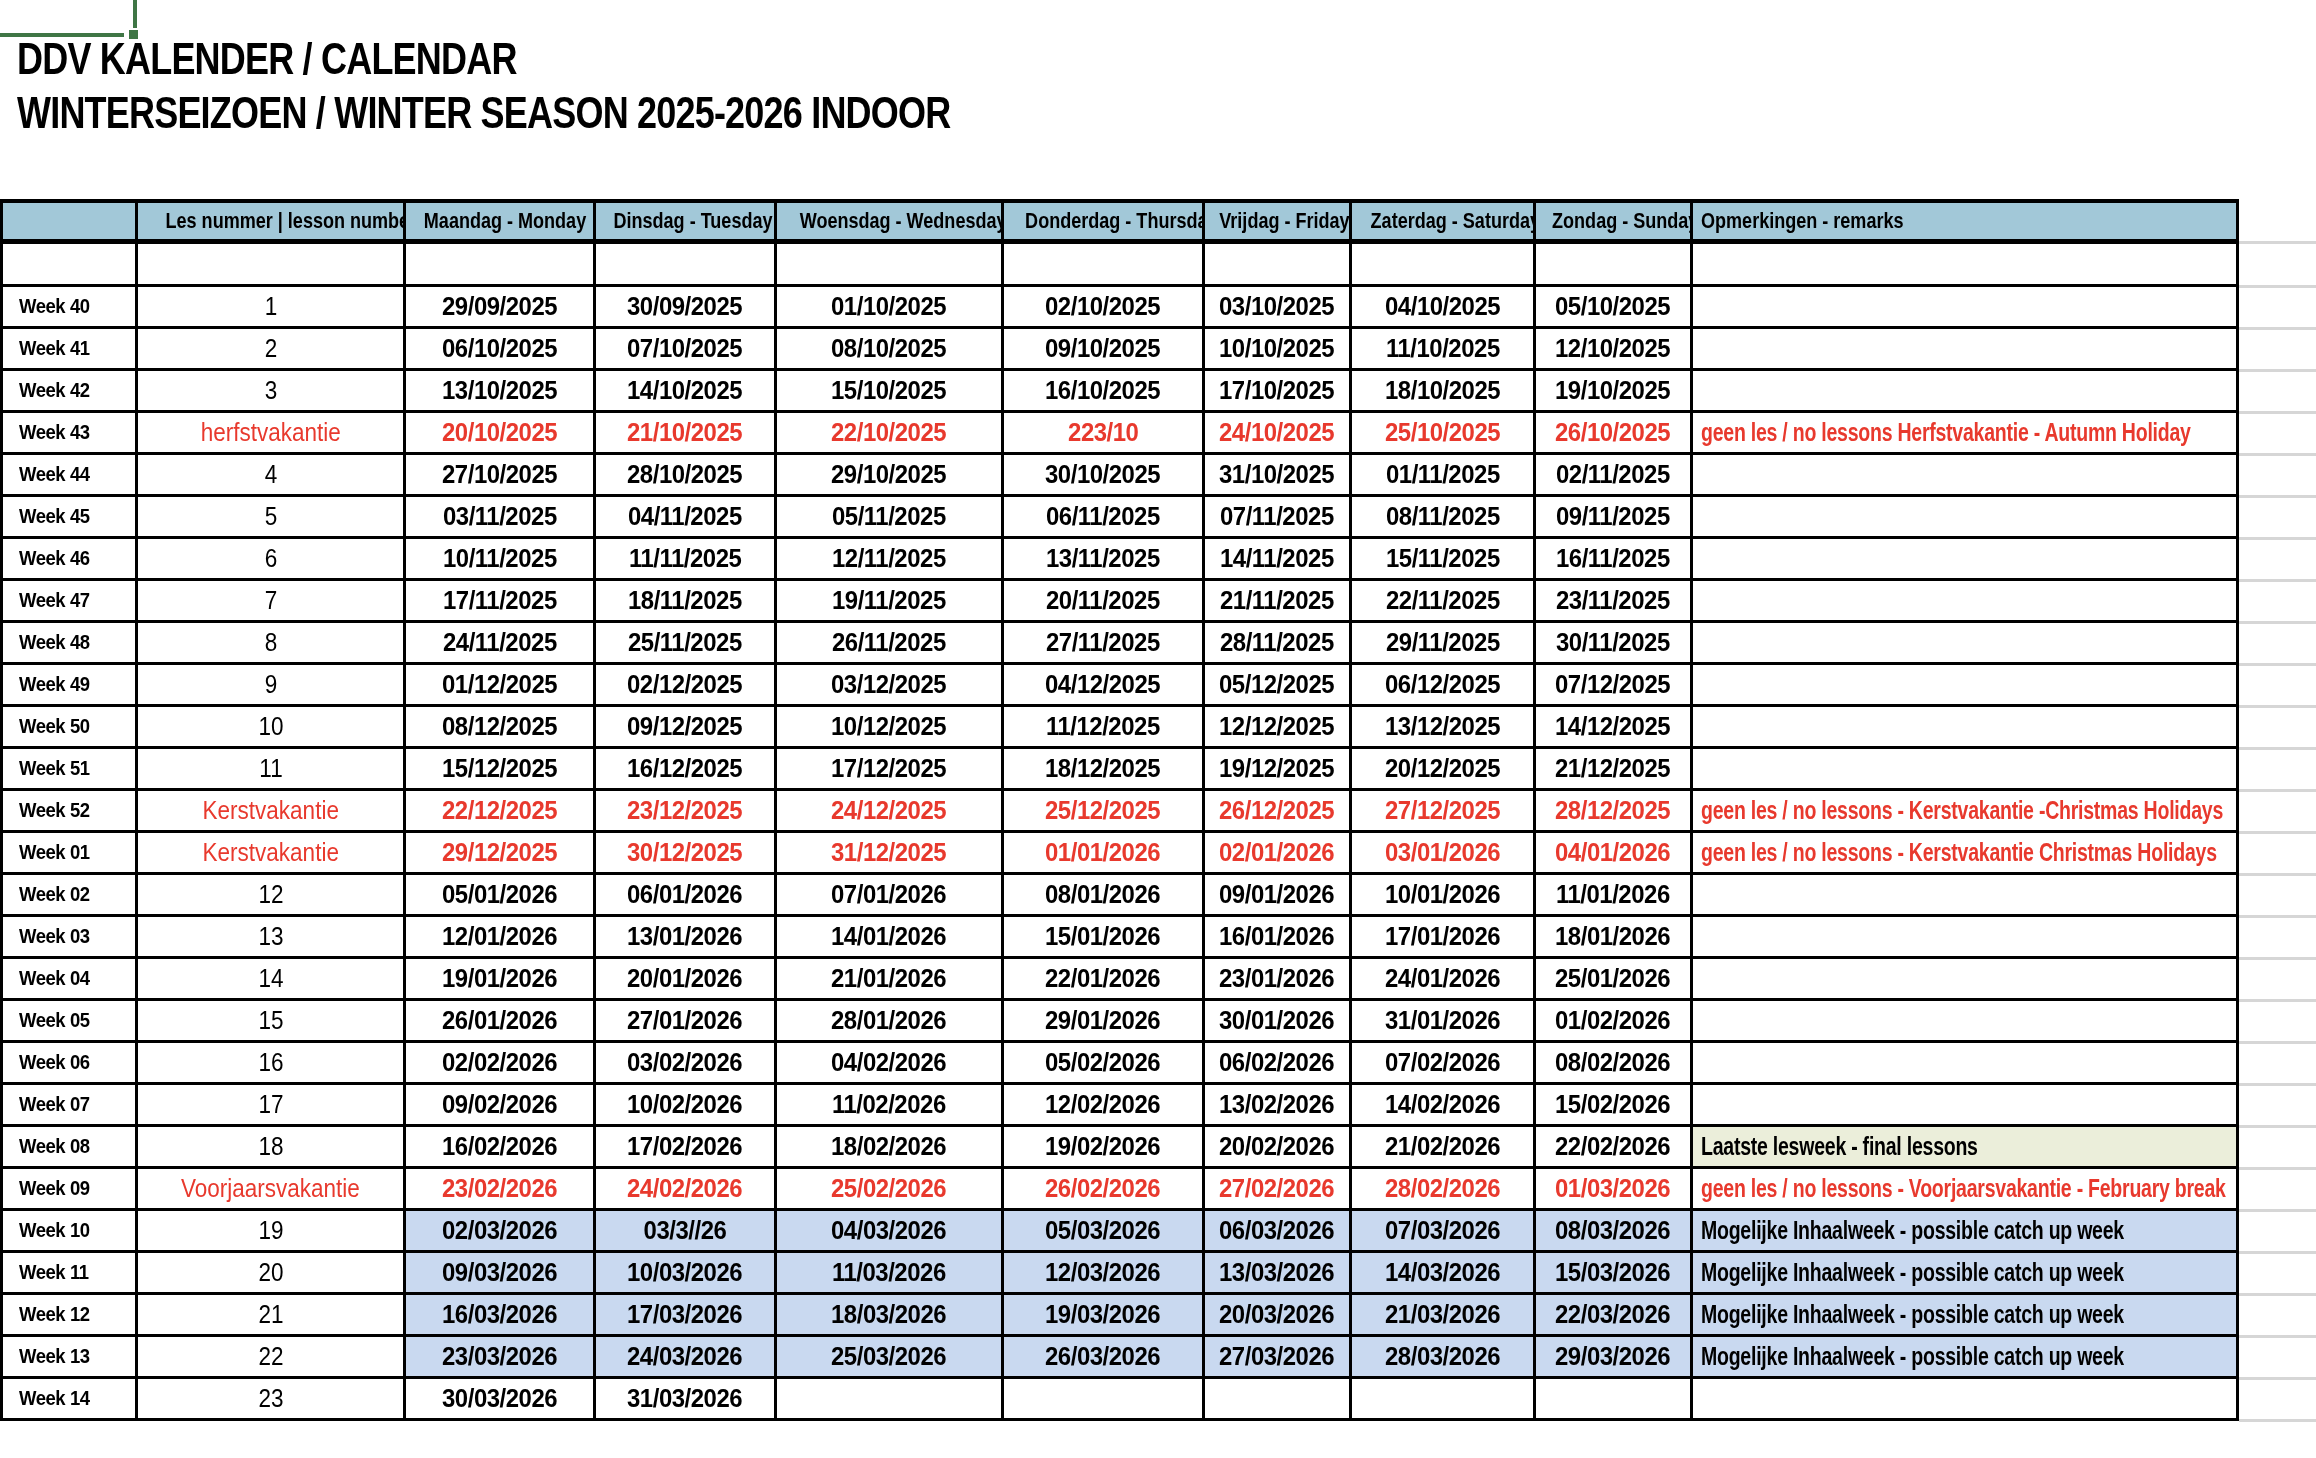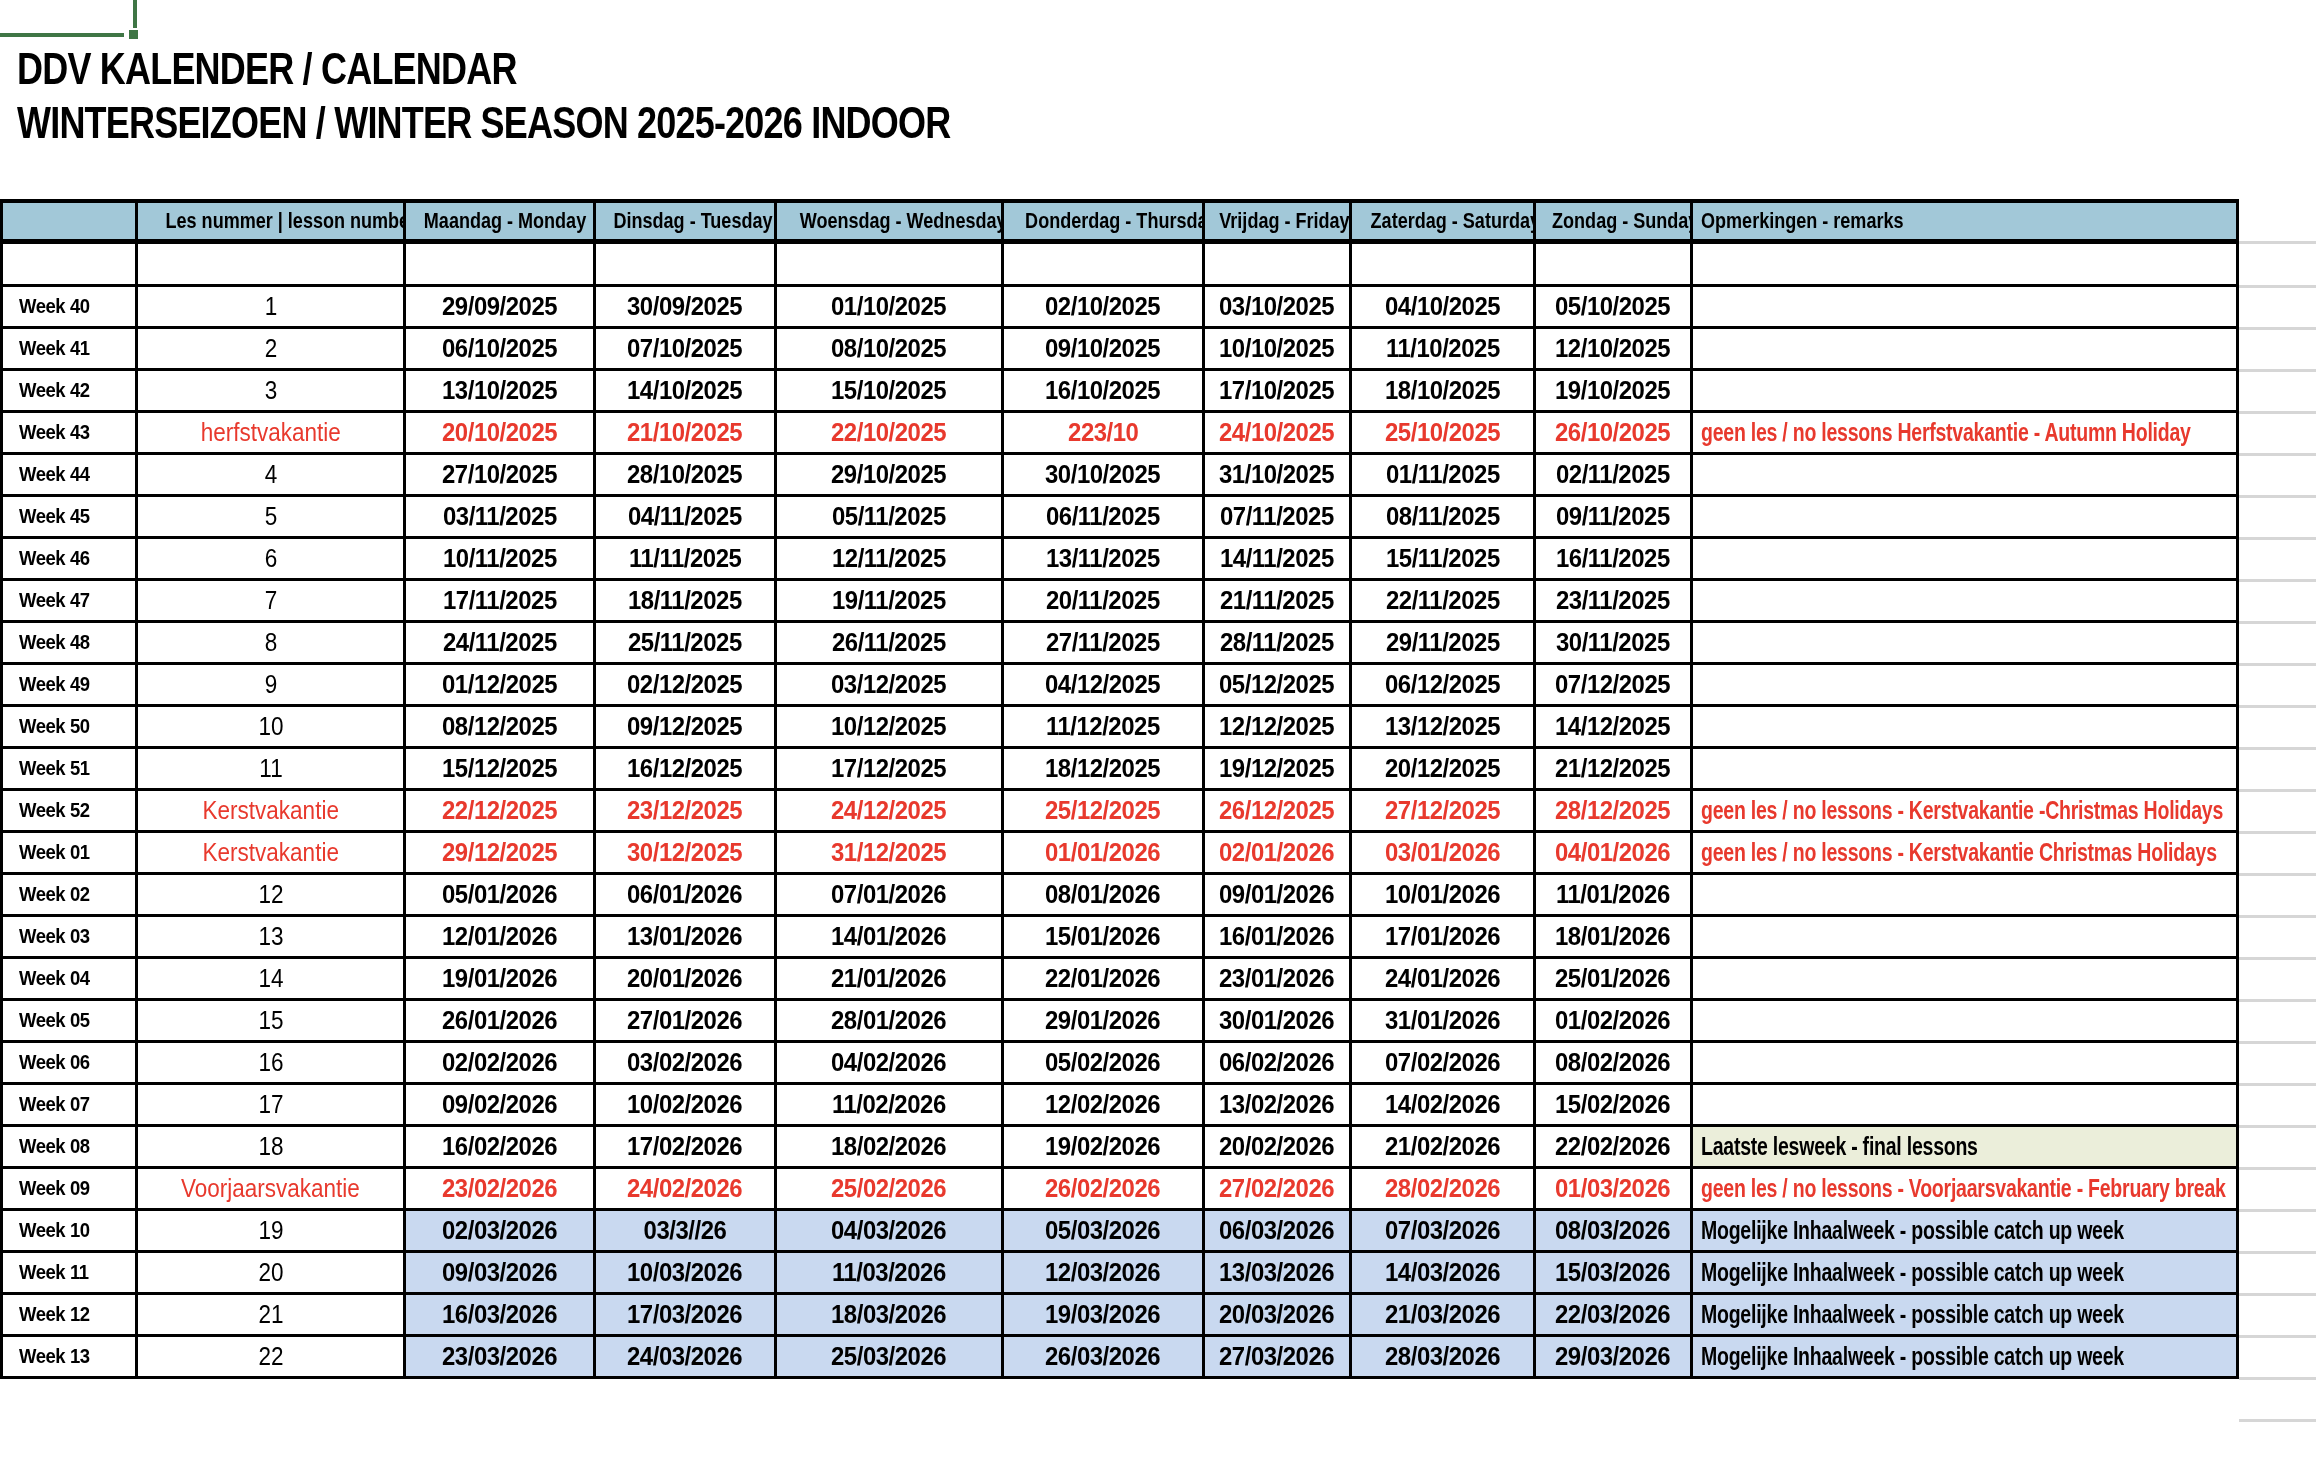--- a/index.html
+++ b/index.html
@@ -12,21 +12,21 @@
   
   .sel-line { position:absolute; background:var(--selgreen,#3f7645); }
   #sel-right  { left:133px; top:0;    width:4px;  height:29px; }
   #sel-bottom { left:0;     top:33px; width:124px; height:4px; }
   #sel-handle {
     position:absolute; left:127px; top:28px; width:13px; height:13px;
     background:var(--selgreen,#3f7645); border:2px solid #fff;
   }
 
   
-  .titles { position:absolute; left:17px; top:42px; }
+  .titles { position:absolute; left:17px; top:32px; }
   .title-line {
     font-size:45px; font-weight:700; letter-spacing:-1px;
     line-height:54px; white-space:nowrap;
     transform:scaleX(.80); transform-origin:0 50%;
   }
 
   
   .tbl-wrap { position:absolute; left:0; top:199px; }
   table { border-collapse:collapse; table-layout:fixed; width:2236px; background:#fff; }
   th, td {
@@ -422,20 +422,32 @@
           <td class="wk"><span class="t">Week 13</span></td>
           <td class="num"><span class="t">22</span></td>
           <td class="date"><span class="t">23/03/2026</span></td>
           <td class="date"><span class="t">24/03/2026</span></td>
           <td class="date"><span class="t">25/03/2026</span></td>
           <td class="date"><span class="t">26/03/2026</span></td>
           <td class="date"><span class="t">27/03/2026</span></td>
           <td class="date"><span class="t">28/03/2026</span></td>
           <td class="date"><span class="t">29/03/2026</span></td>
           <td class="rem"><span class="t">Mogelijke Inhaalweek  - possible catch up week</span></td>
+        </tr>
+        <tr class="datarow normal">
+          <td class="wk"><span class="t">Week 14</span></td>
+          <td class="num"><span class="t">23</span></td>
+          <td class="date"><span class="t">30/03/2026</span></td>
+          <td class="date"><span class="t">31/03/2026</span></td>
+          <td class="date"></td>
+          <td class="date"></td>
+          <td class="date"></td>
+          <td class="date"></td>
+          <td class="date"></td>
+          <td class="rem"></td>
         </tr>
       </tbody>
   </table>
 </div>
 
 <div id="gutter">
     <div class="gutter-line" style="top: 241px;"></div>
     <div class="gutter-line" style="top: 285px;"></div>
     <div class="gutter-line" style="top: 327px;"></div>
     <div class="gutter-line" style="top: 369px;"></div>

